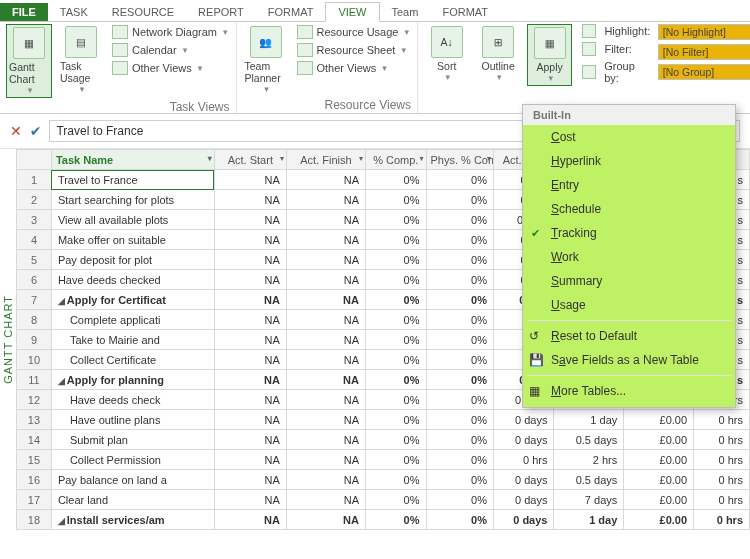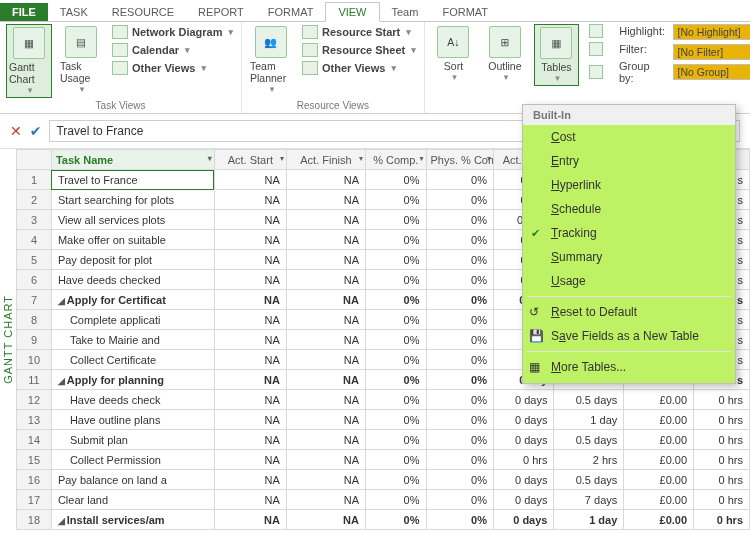--- a/index.html
+++ b/index.html
@@ -6,30 +6,30 @@
 body { background: #fff; font-size: 11px; color: #333; width: 750px; height: 559px; overflow: hidden; position: relative; }
 
 .tabbar { display: flex; align-items: flex-end; height: 22px; border-bottom: 1px solid #c8c8c8; background: #fff; }
 .tabbar .tab { padding: 3px 12px; font-size: 11px; color: #5a5a5a; cursor: pointer; }
 .tabbar .tab.file { background: #2b7c2b; color: #fff; font-weight: 600; }
 .tabbar .tab.active { border: 1px solid #c8c8c8; border-bottom: 1px solid #fff; color: #2b7c2b; background: #fff; margin-bottom: -1px; }
 
 .ribbon { display: flex; height: 92px; border-bottom: 1px solid #d0d0d0; background: #fff; }
 .ribbon-group { border-right: 1px solid #e5e5e5; padding: 2px 6px 0 6px; display: flex; flex-direction: column; }
 .ribbon-group .body { display: flex; flex: 1; align-items: flex-start; gap: 6px; }
-.ribbon-group .caption { text-align: center; font-size: 10px; color: #777; padding: 2px 0; }
+.ribbon-group .caption { text-align: right; font-size: 12px; color: #777; padding: 2px 0; }
 .big-btn { display: flex; flex-direction: column; align-items: center; width: 46px; padding: 2px; cursor: pointer; font-size: 10.5px; color: #444; }
 .big-btn .ic { width: 32px; height: 32px; background: #e8f3e8; border: 1px solid #9bc89b; border-radius: 2px; margin-bottom: 2px; display:flex; align-items:center; justify-content:center;}
 .big-btn.active { background: #ddeedd; border: 1px solid #2b7c2b; }
-.small-list { display: flex; flex-direction: column; gap: 2px; font-weight: bold; }
+.small-list { display: flex; flex-direction: column; gap: 2px; }
 .small-item { display: flex; align-items: center; gap: 4px; font-size: 11px; color: #444; cursor: pointer; padding: 1px 2px; white-space: nowrap; }
 .small-item .ic { width: 16px; height: 14px; background: #e8f3e8; border: 1px solid #9bc89b; }
 .dd { font-size: 9px; color: #888; margin-left: 2px; }
 .label-col { display:flex; flex-direction:column; gap:4px; font-size:11px; color:#444;}
-.label-row { display:flex; align-items:center; gap:16px;}
+.label-row { display:flex; align-items:center; gap:8px;}
 .label-row .ic { width:14px; height:14px; border:1px solid #9bc89b; background:#e8f3e8;}
 .combo { border:1px solid #bfbfbf; background:#eab308; font-size:10.5px; padding:1px 16px 1px 4px; width:106px; position:relative; color:#444;}
 .combo::after { content:"▾"; position:absolute; right:3px; top:1px; font-size:9px; color:#666;}
 
 .formula-bar { display:flex; align-items:center; gap:8px; padding:6px 10px; border-bottom:1px solid #e0e0e0; }
 .formula-bar .x { color:#c0392b; font-size:14px; cursor:pointer; }
 .formula-bar .chk { color:#2e74b5; font-size:14px; cursor:pointer; }
 .formula-bar .entry { flex:1; border:1px solid #cfcfcf; padding:3px 6px; font-size:12px; color:#333; }
 
 .sheet-wrap { position:relative; display:flex; }
@@ -108,21 +108,21 @@
   <div class="ribbon-group">
     <div class="body">
       <div class="big-btn">
         <div class="ic">👥</div>
         <span>Team Planner</span>
           <span class="dd">▾</span>
       </div>
       <div class="small-list">
         <div class="small-item">
             <span class="ic"></span>
-            <span>Resource Start</span>
+            <span>Resource Usage</span>
             <span class="dd">▾</span>
           </div>
         <div class="small-item">
             <span class="ic"></span>
             <span>Resource Sheet</span>
             <span class="dd">▾</span>
           </div>
         <div class="small-item">
             <span class="ic"></span>
             <span>Other Views</span>
@@ -140,21 +140,21 @@
           <span>Sort</span>
           <span class="dd">▾</span>
         </div>
       <div class="big-btn">
           <div class="ic">⊞</div>
           <span>Outline</span>
           <span class="dd">▾</span>
         </div>
       <div class="big-btn" style="background:#ddeedd;border:1px solid #2b7c2b;">
           <div class="ic">▦</div>
-          <span>Tables</span>
+          <span>Apply</span>
           <span class="dd">▾</span>
         </div>
       <div class="label-col" style="margin-left:4px;">
         <div class="label-row">
             <span class="ic"></span>
             <span>Highlight:</span>
           </div>
         <div class="label-row">
             <span class="ic"></span>
             <span>Filter:</span>
@@ -230,21 +230,21 @@
             <td class="r ">NA</td>
             <td class="r ">0%</td>
             <td class="r ">0%</td>
             <td class="r ">0 day</td>
             <td class="r "></td>
             <td class="r "></td>
             <td class="r ">s</td>
           </tr>
           <tr>
             <td class="rownum">3</td>
-            <td class="txt  ">View all services plots</td>
+            <td class="txt  ">View all available plots</td>
             <td class="r ">NA</td>
             <td class="r ">NA</td>
             <td class="r ">0%</td>
             <td class="r ">0%</td>
             <td class="r ">0 mon</td>
             <td class="r "></td>
             <td class="r "></td>
             <td class="r ">s</td>
           </tr>
           <tr>
@@ -432,31 +432,34 @@
   </div>
 </div>
 
 <div class="menu">
   <div class="hdr">Built-In</div>
   <div id="menu-items">
       <div class="mi">
         <span><u>C</u>ost</span>
       </div>
       <div class="mi">
+        <span><u>H</u>yperlink</span>
+      </div>
+      <div class="mi">
         <span><u>E</u>ntry</span>
-      </div>
-      <div class="mi">
-        <span><u>H</u>yperlink</span>
       </div>
       <div class="mi">
         <span><u>S</u>chedule</span>
       </div>
       <div class="mi">
         <span class="chk">✔</span>
         <span><u>T</u>racking</span>
+      </div>
+      <div class="mi">
+        <span><u>W</u>ork</span>
       </div>
       <div class="mi">
         <span><u>S</u>ummary</span>
       </div>
       <div class="mi">
         <span><u>U</u>sage</span>
       </div>
     </div>
   <div class="sep"></div>
   <div class="mi">

